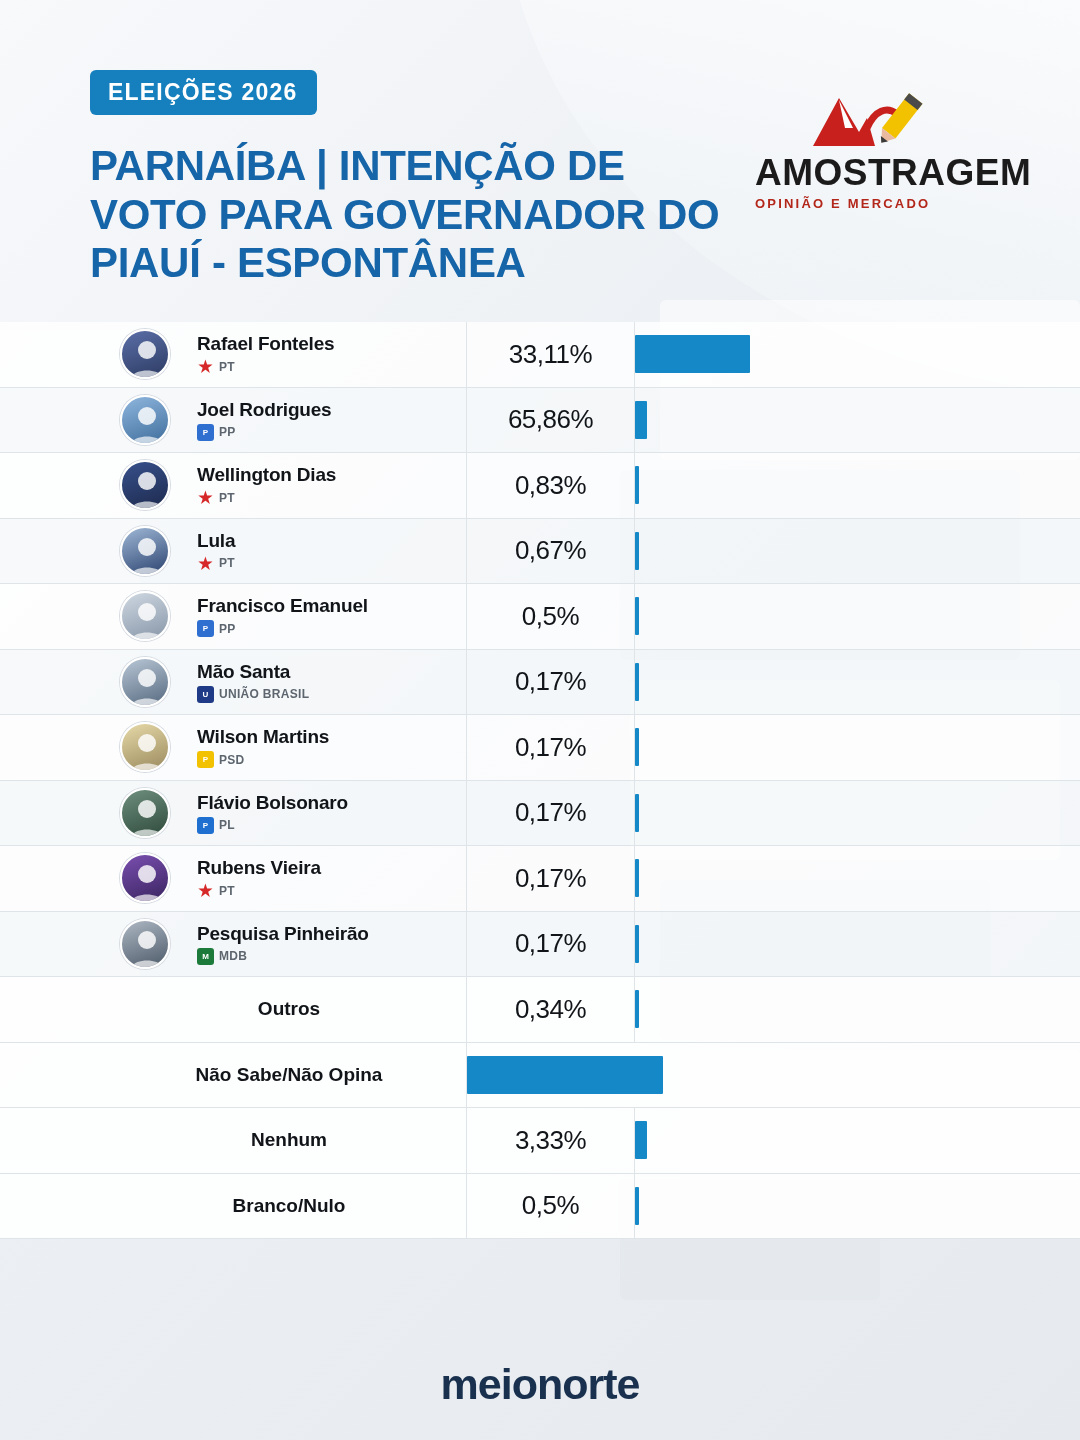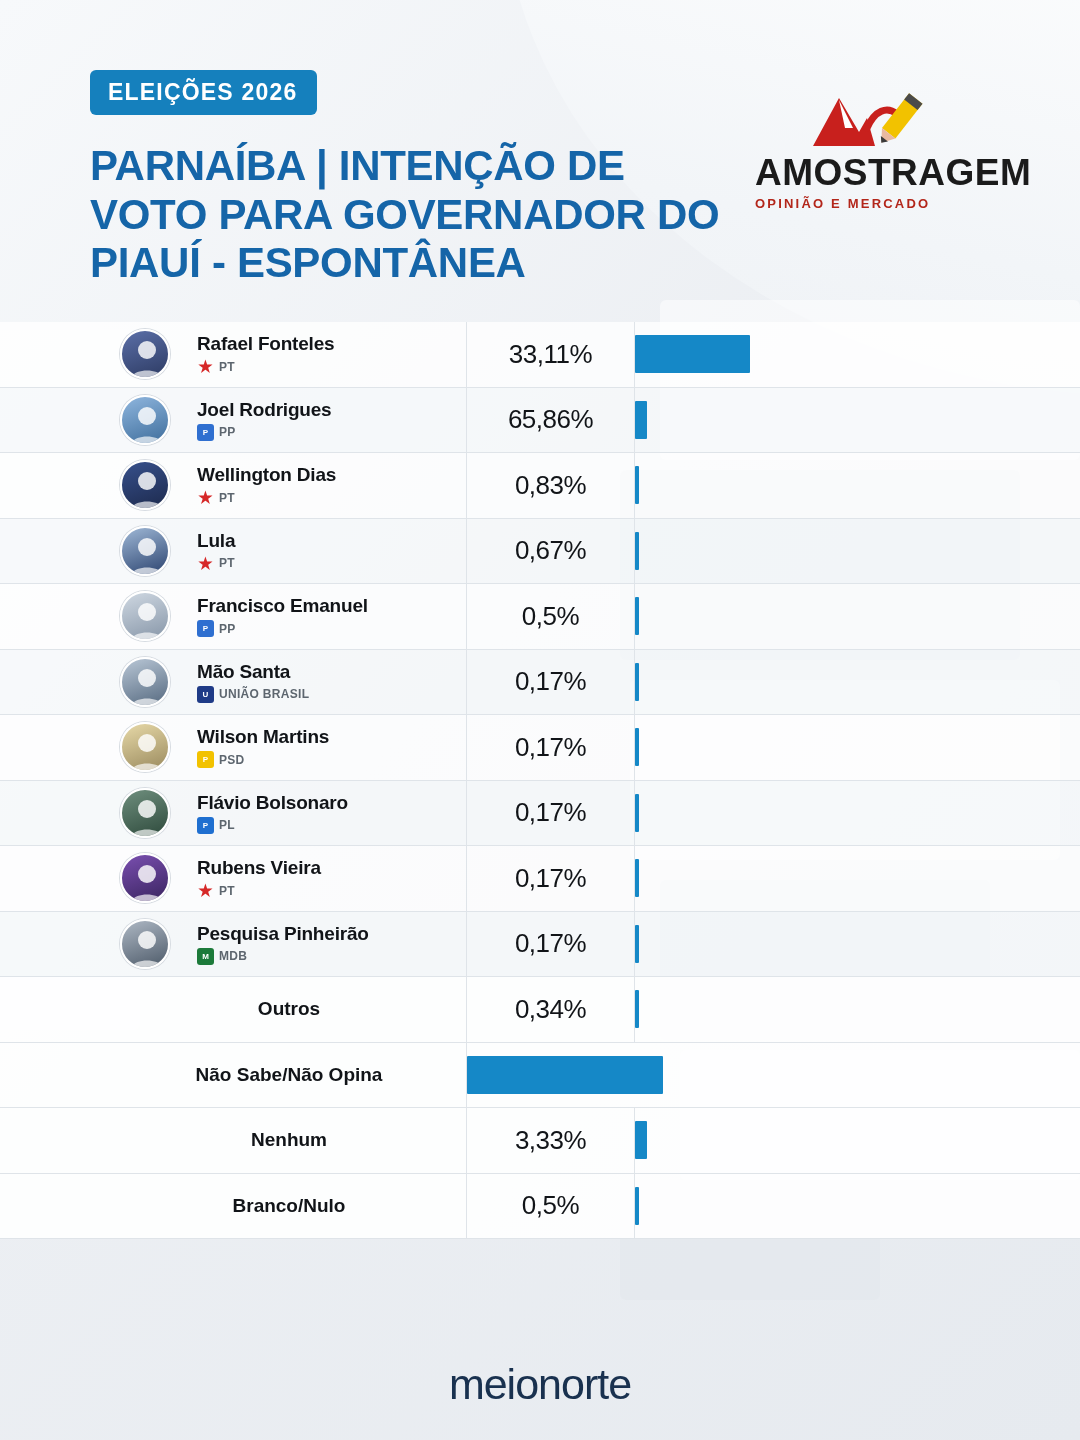--- a/index.html
+++ b/index.html
@@ -182,21 +182,21 @@
     font-style: italic;
     color: #6b747d;
     line-height: 1.5;
     z-index: 3;
   }
   .brand {
     position: absolute;
     top: 1360px; left: 0; right: 0;
     text-align: center;
     font-size: 43px;
-    font-weight: normal;
+    font-weight: bold;
     color: #19314f;
     letter-spacing: -1px;
     z-index: 3;
   }
 </style>
 </head>
 <body>
 
 <div class="page">
 

